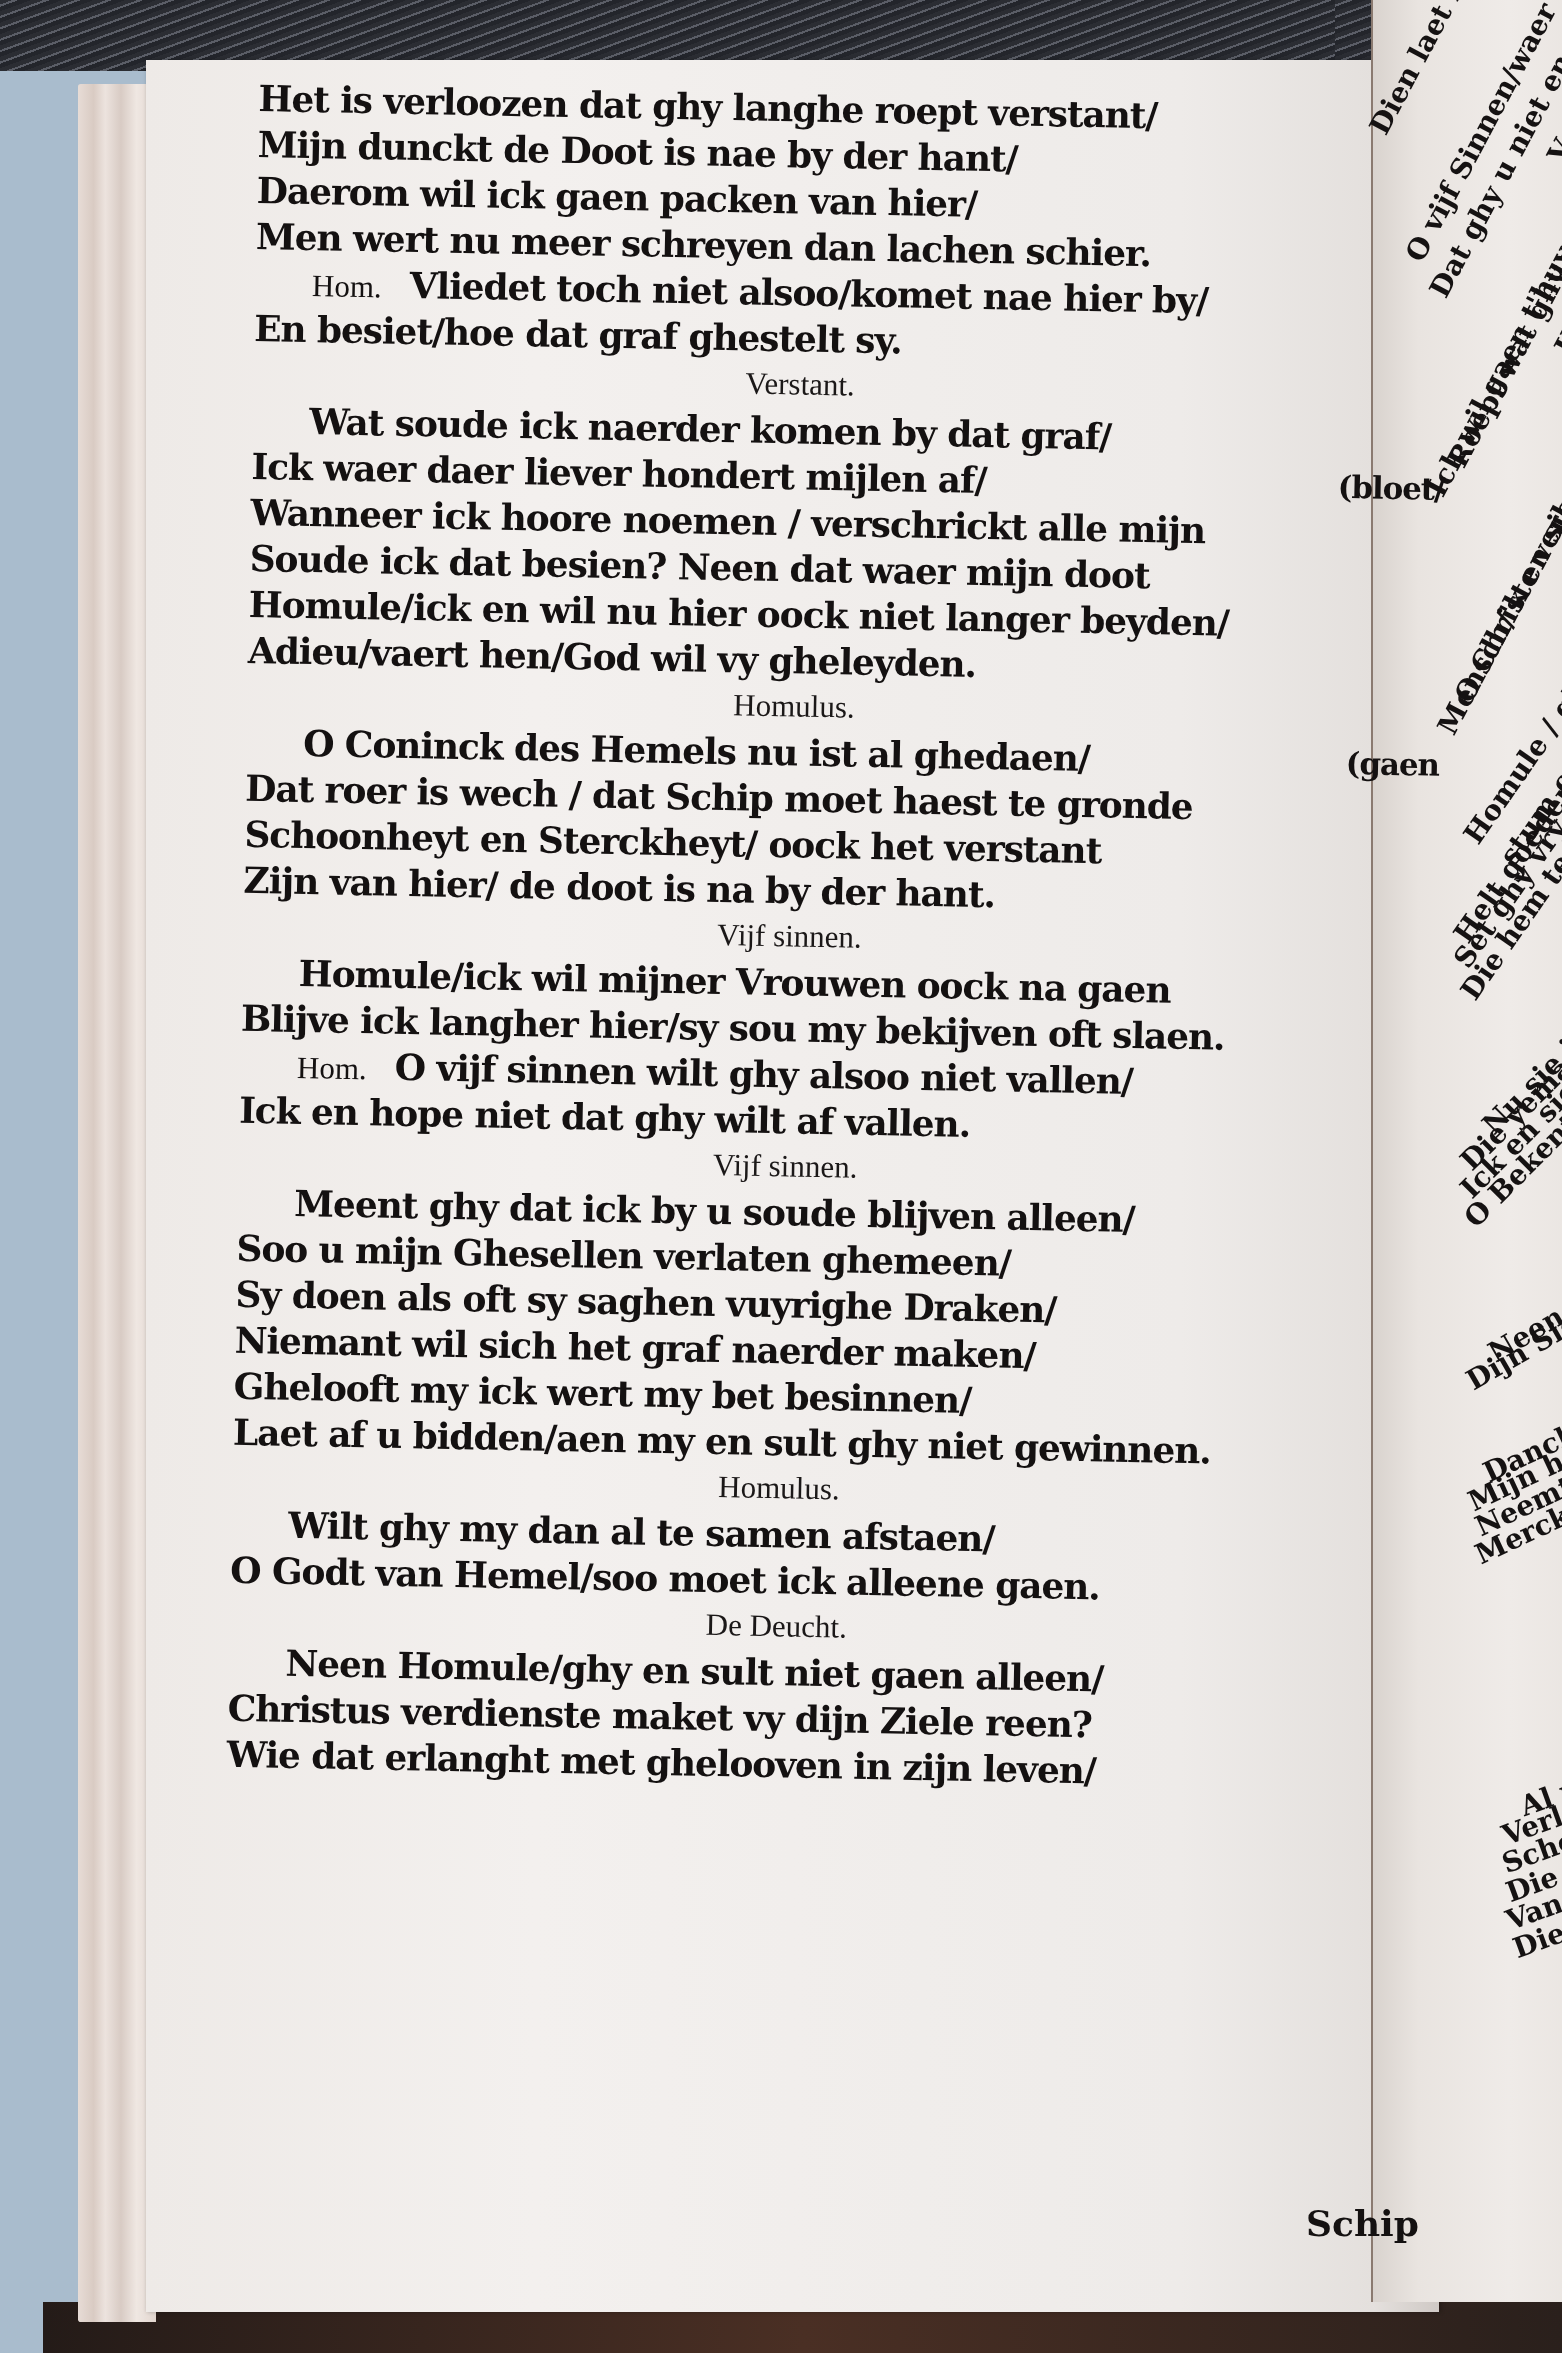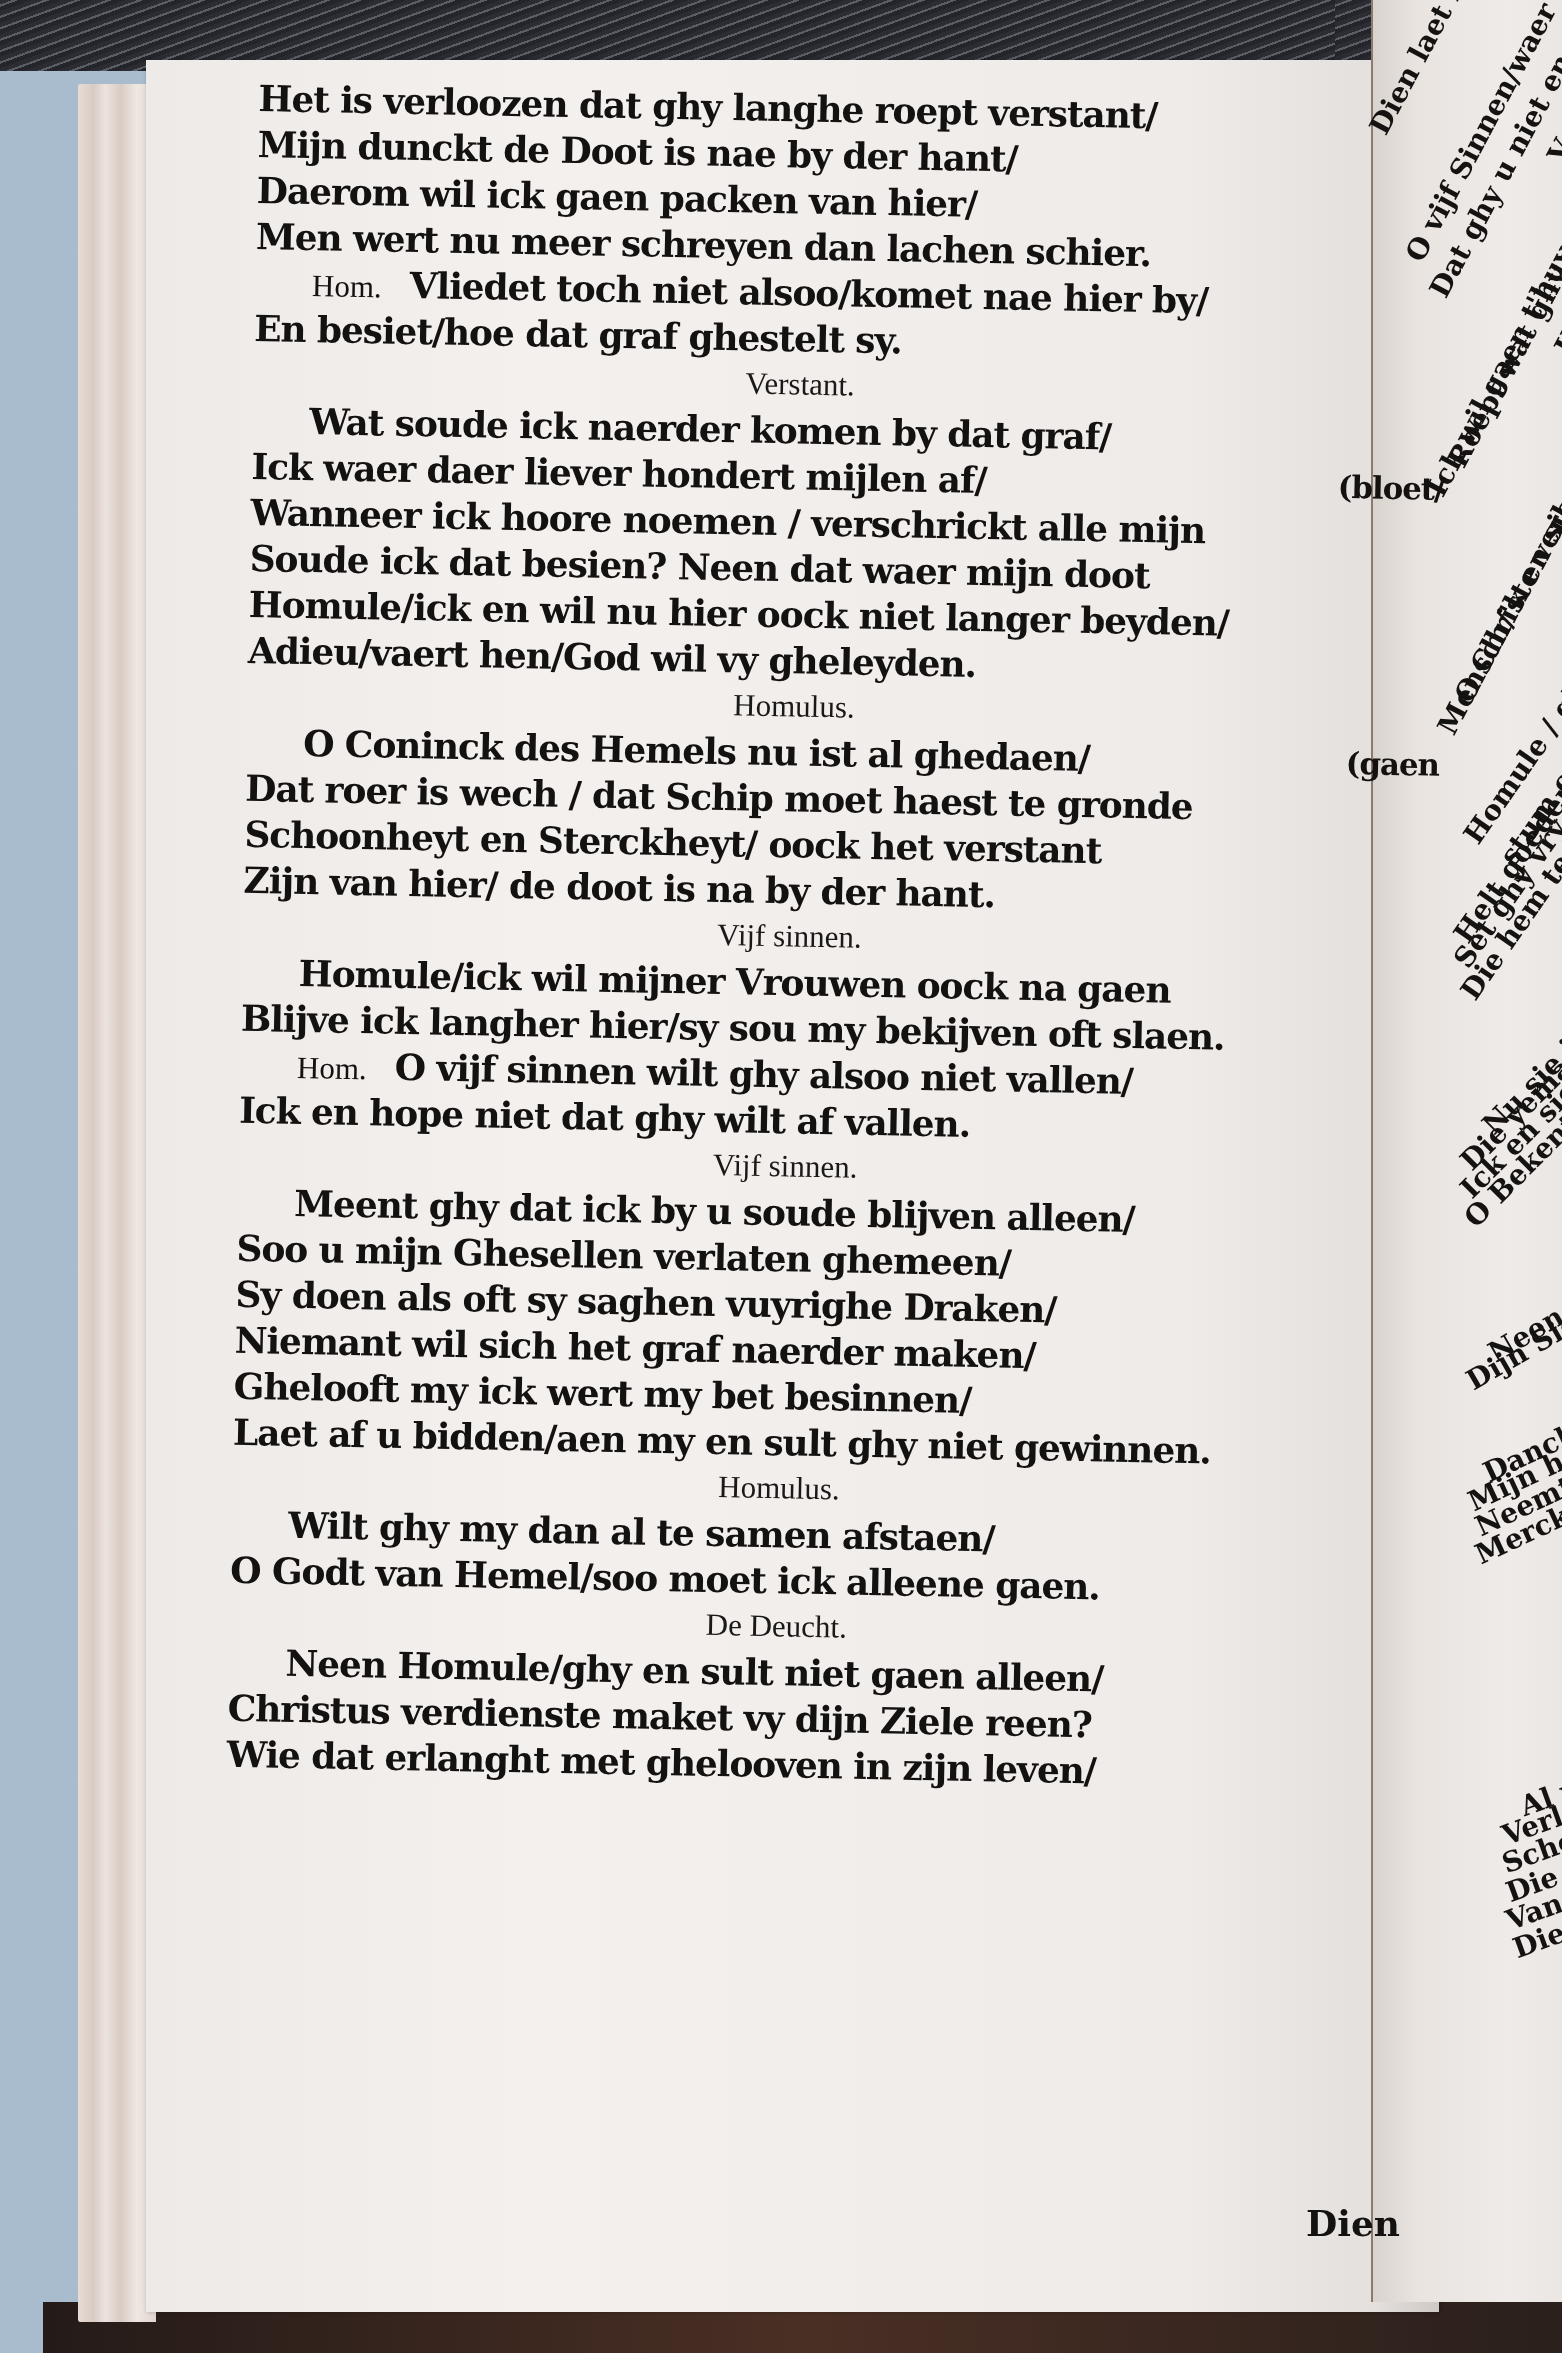--- a/index.html
+++ b/index.html
@@ -156,14 +156,14 @@
     <div class="line" style="position: relative;"><span>Laet af u bidden/aen my en sult ghy niet gewinnen.</span></div>
     <div class="line speaker">Homulus.</div>
     <div class="line indent" style="position: relative;"><span>Wilt ghy my dan al te samen afstaen/</span></div>
     <div class="line" style="position: relative;"><span>O Godt van Hemel/soo moet ick alleene gaen.</span></div>
     <div class="line speaker">De Deucht.</div>
     <div class="line indent" style="position: relative;"><span>Neen Homule/ghy en sult niet gaen alleen/</span></div>
     <div class="line" style="position: relative;"><span>Christus verdienste maket vy dijn Ziele reen?</span></div>
     <div class="line" style="position: relative;"><span>Wie dat erlanght met ghelooven in zijn leven/</span></div>
   </div>
 
-<div class="catchword">Dien</div>
+<div class="catchword">Schip</div>
 
 
 </body></html>

